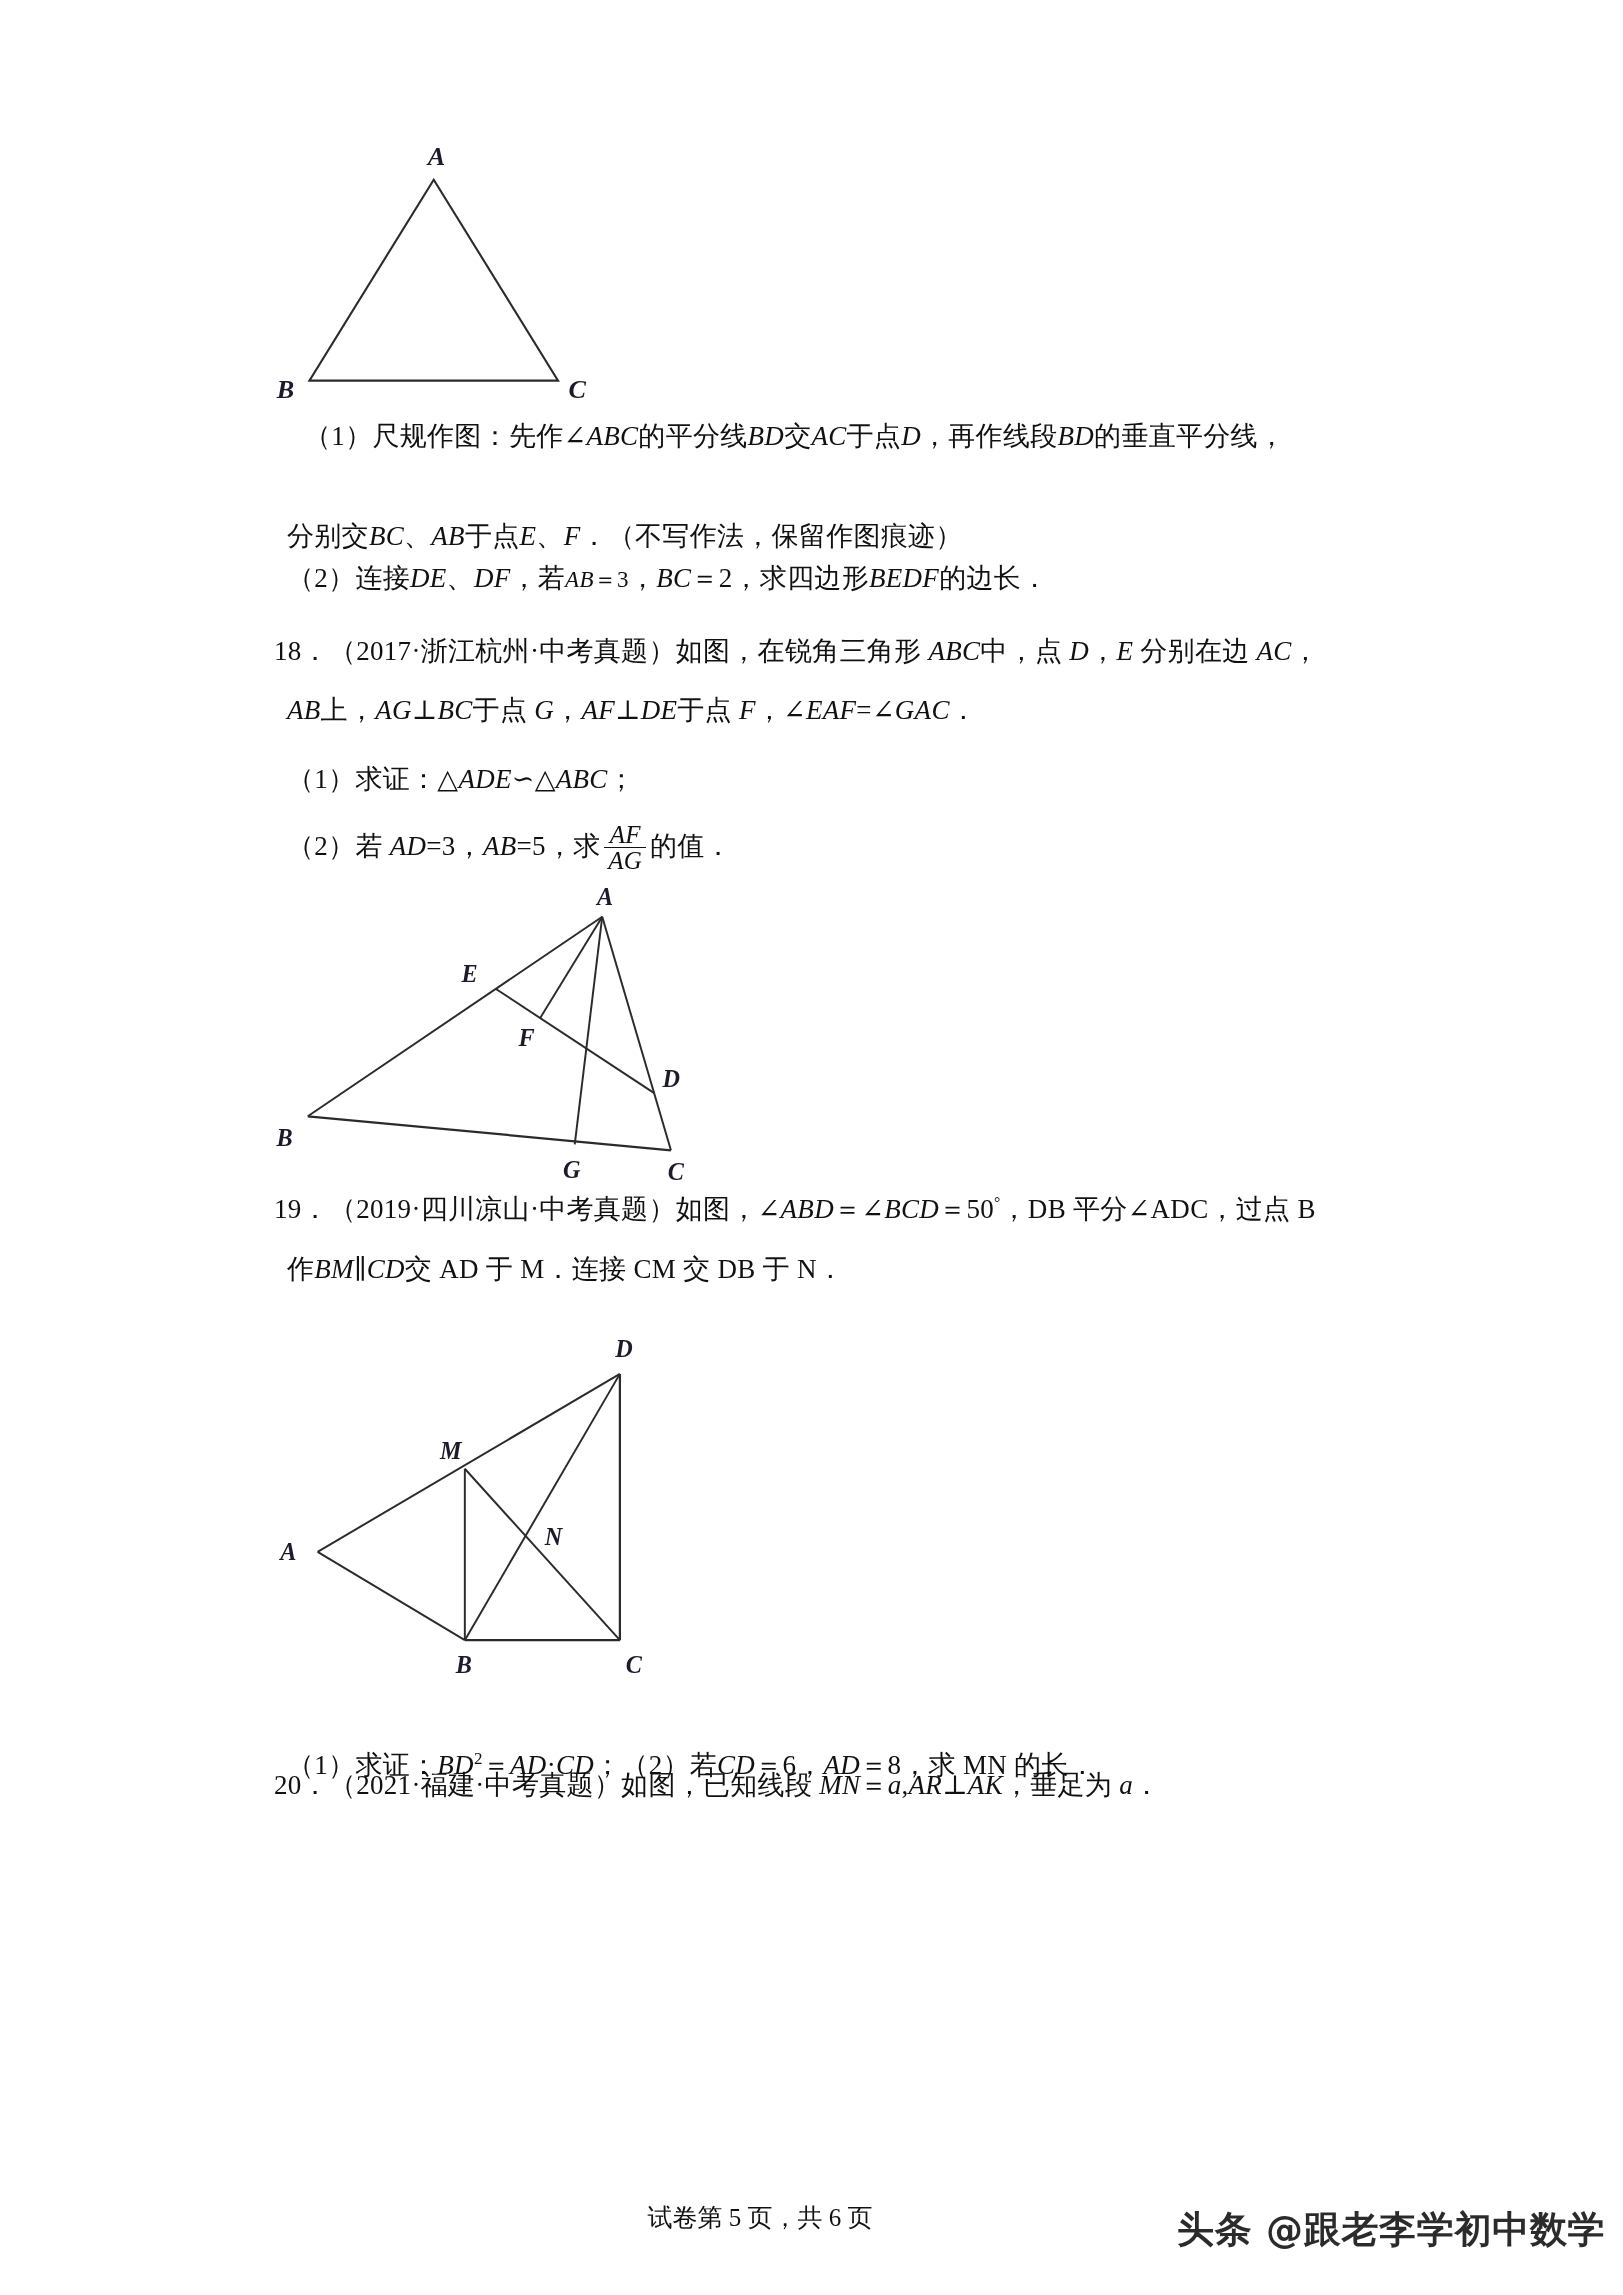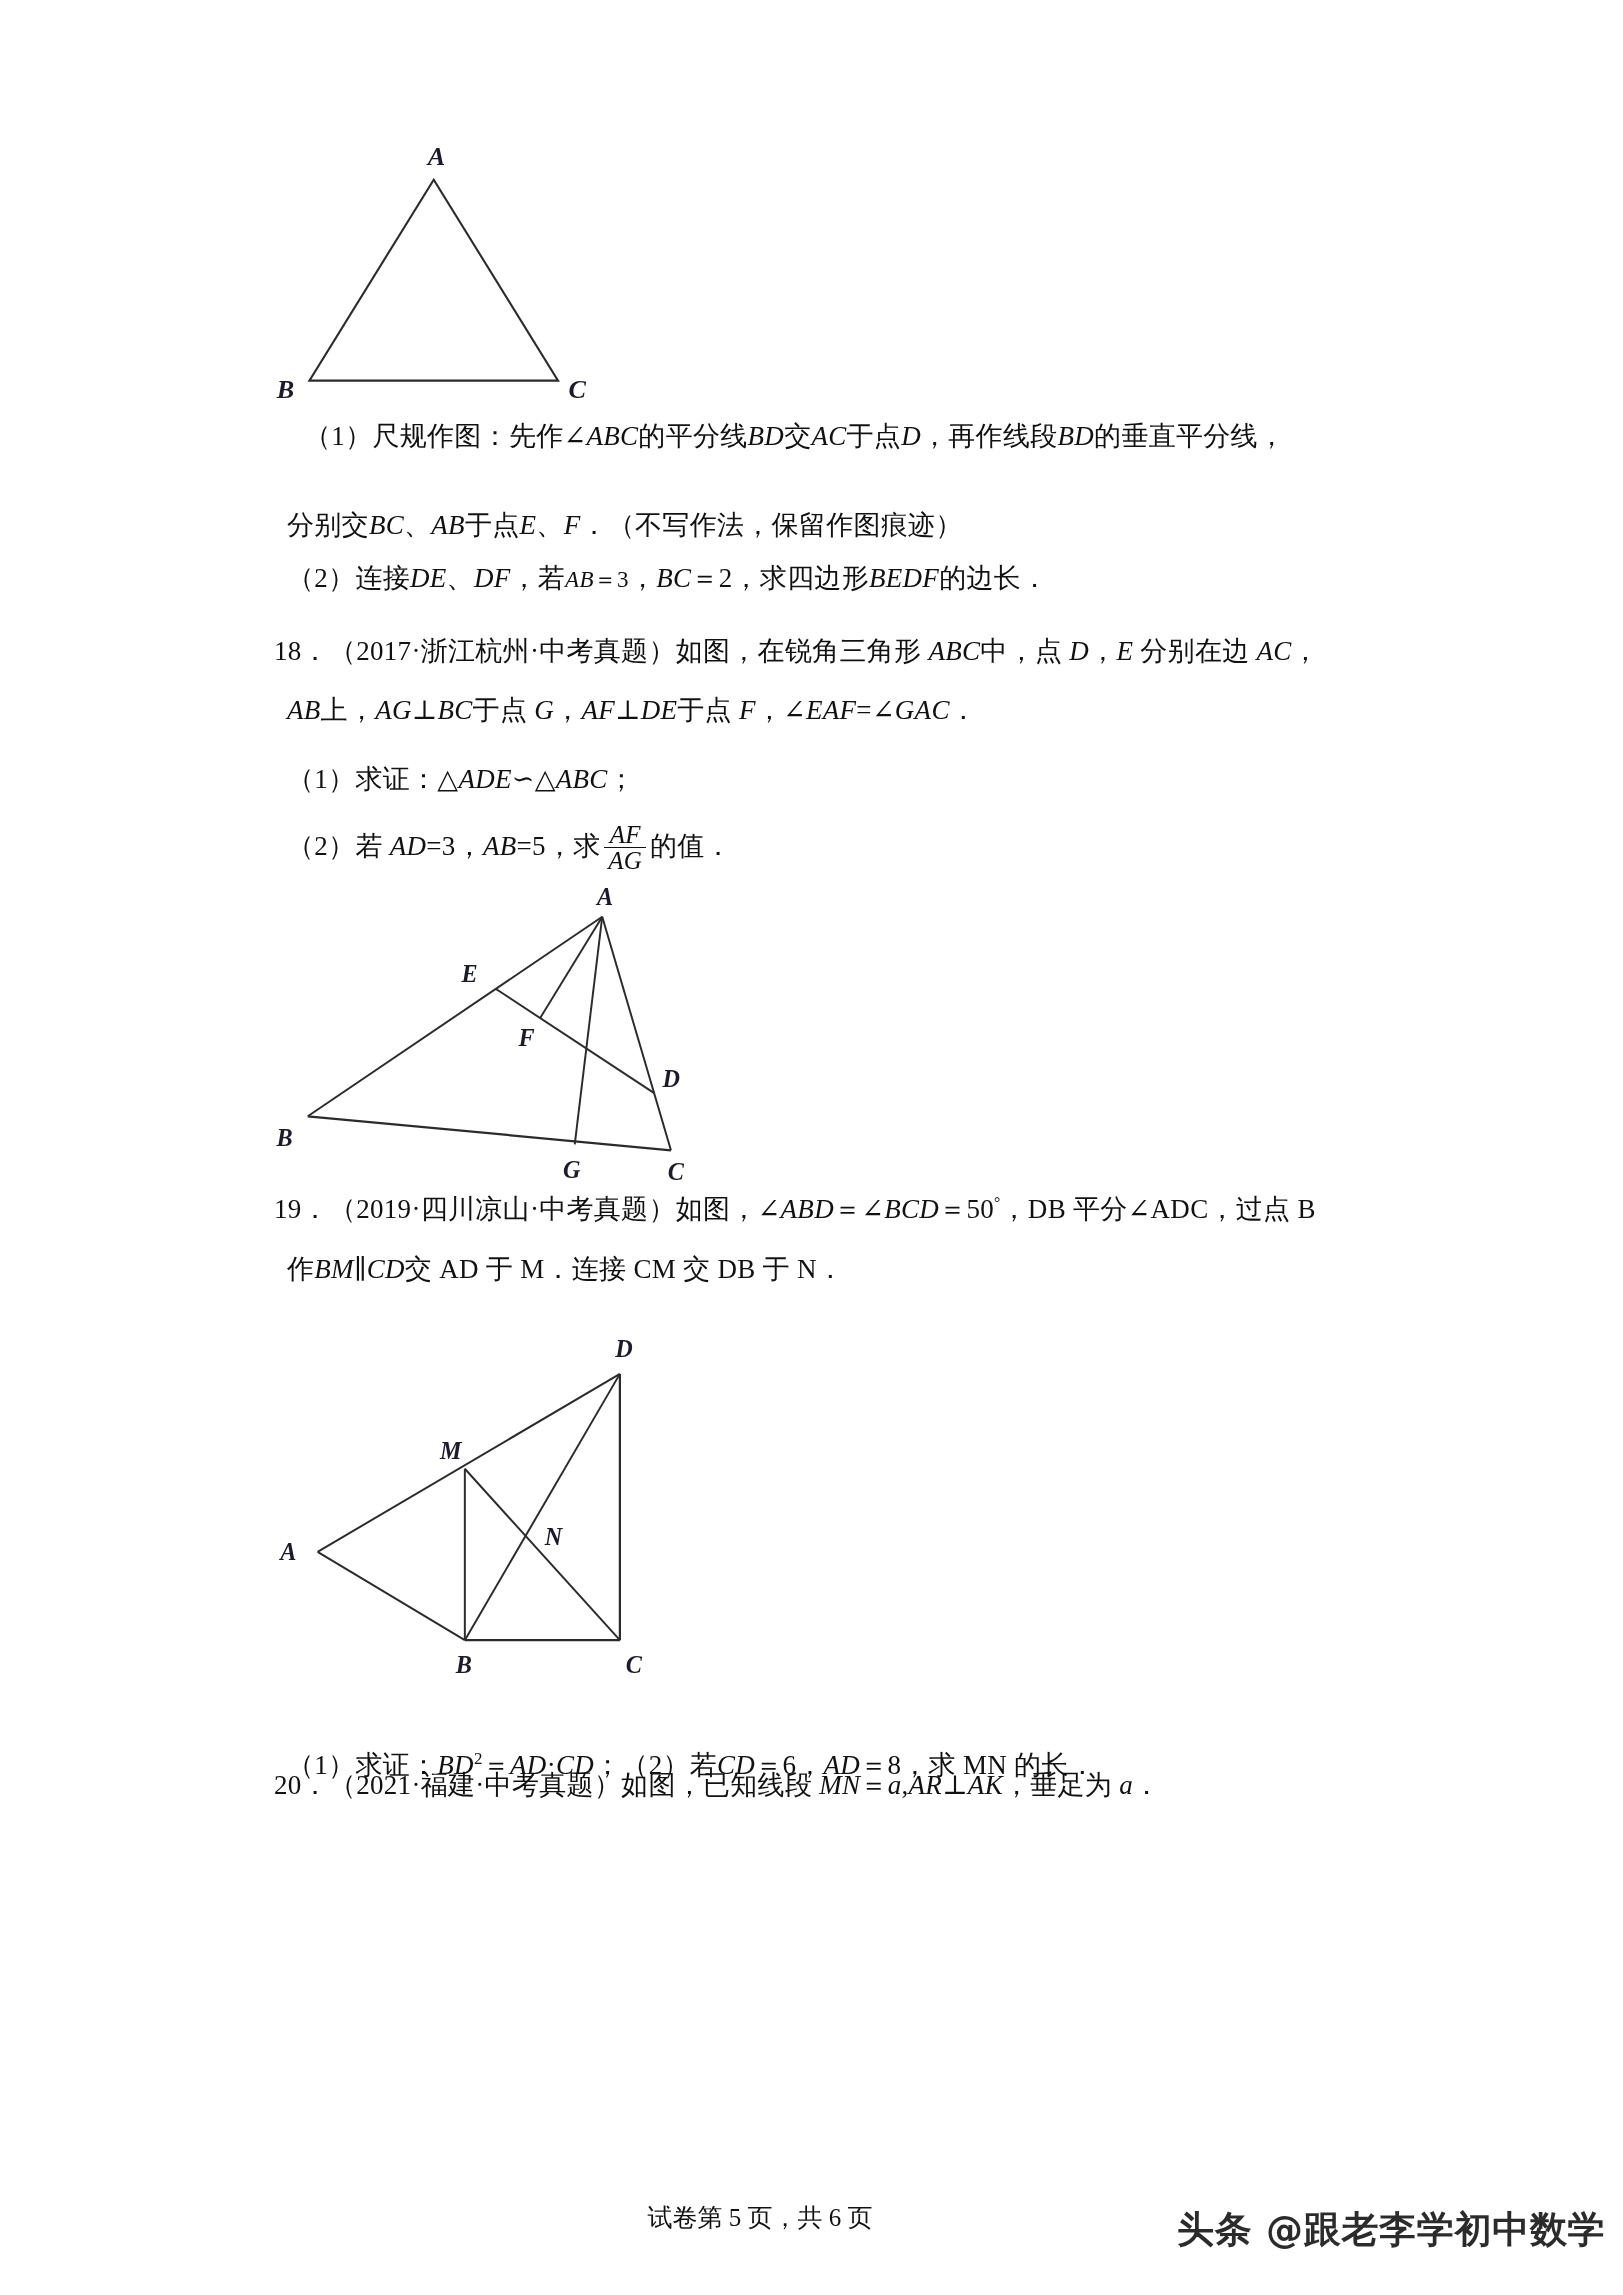--- a/index.html
+++ b/index.html
@@ -104,21 +104,21 @@
   </div>
 
   <div class="content" style="top:0; height:0;"></div>
 
   <div style="position:absolute; left:287px; top:422px;margin-left:17px;">
     <p class="para">
       <span>（1）尺规作图：先作∠</span><span class="it">ABC</span><span>的平分线</span><span class="it">BD</span><span>交</span><span class="it">AC</span><span>于点</span><span class="it">D</span><span>，再作线段</span><span class="it">BD</span><span>的垂直平分线，</span>
     </p>
   </div>
 
-  <div style="position:absolute; left:287px; top:511px;">
+  <div style="position:absolute; left:287px; top:522px;">
     <p class="para">
       <span>分别交</span><span class="it">BC</span><span>、</span><span class="it">AB</span><span>于点</span><span class="it">E</span><span>、</span><span class="it">F</span><span>．（不写作法，保留作图痕迹）</span>
     </p>
   </div>
 
   <div style="position:absolute; left:287px; top:564px;">
     <p class="para">
       <span>（2）连接</span><span class="it">DE</span><span>、</span><span class="it">DF</span><span>，若</span><span class="it sub-small">AB</span><span class="sub-small">＝3</span><span>，</span><span class="it">BC</span><span>＝2</span><span>，求四边形</span><span class="it">BEDF</span><span>的边长．</span>
     </p>
   </div>

